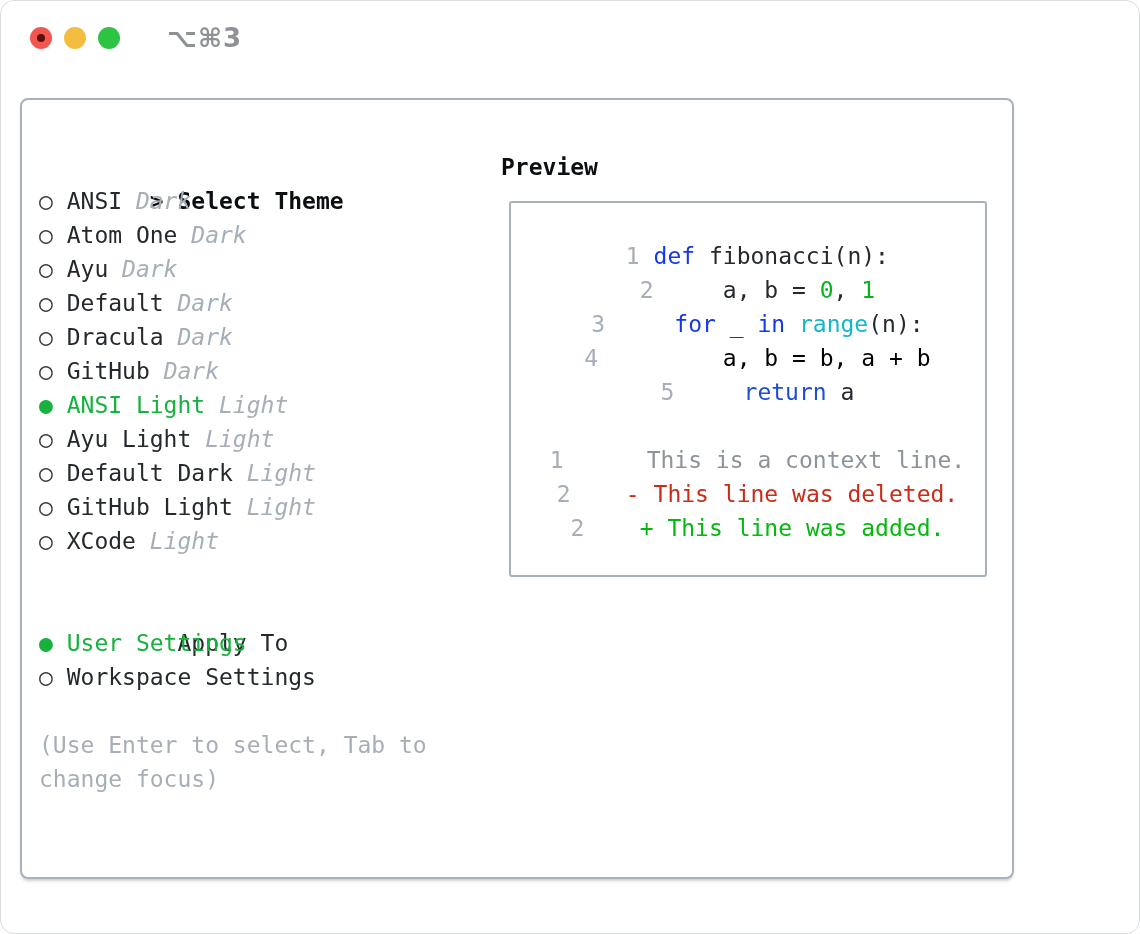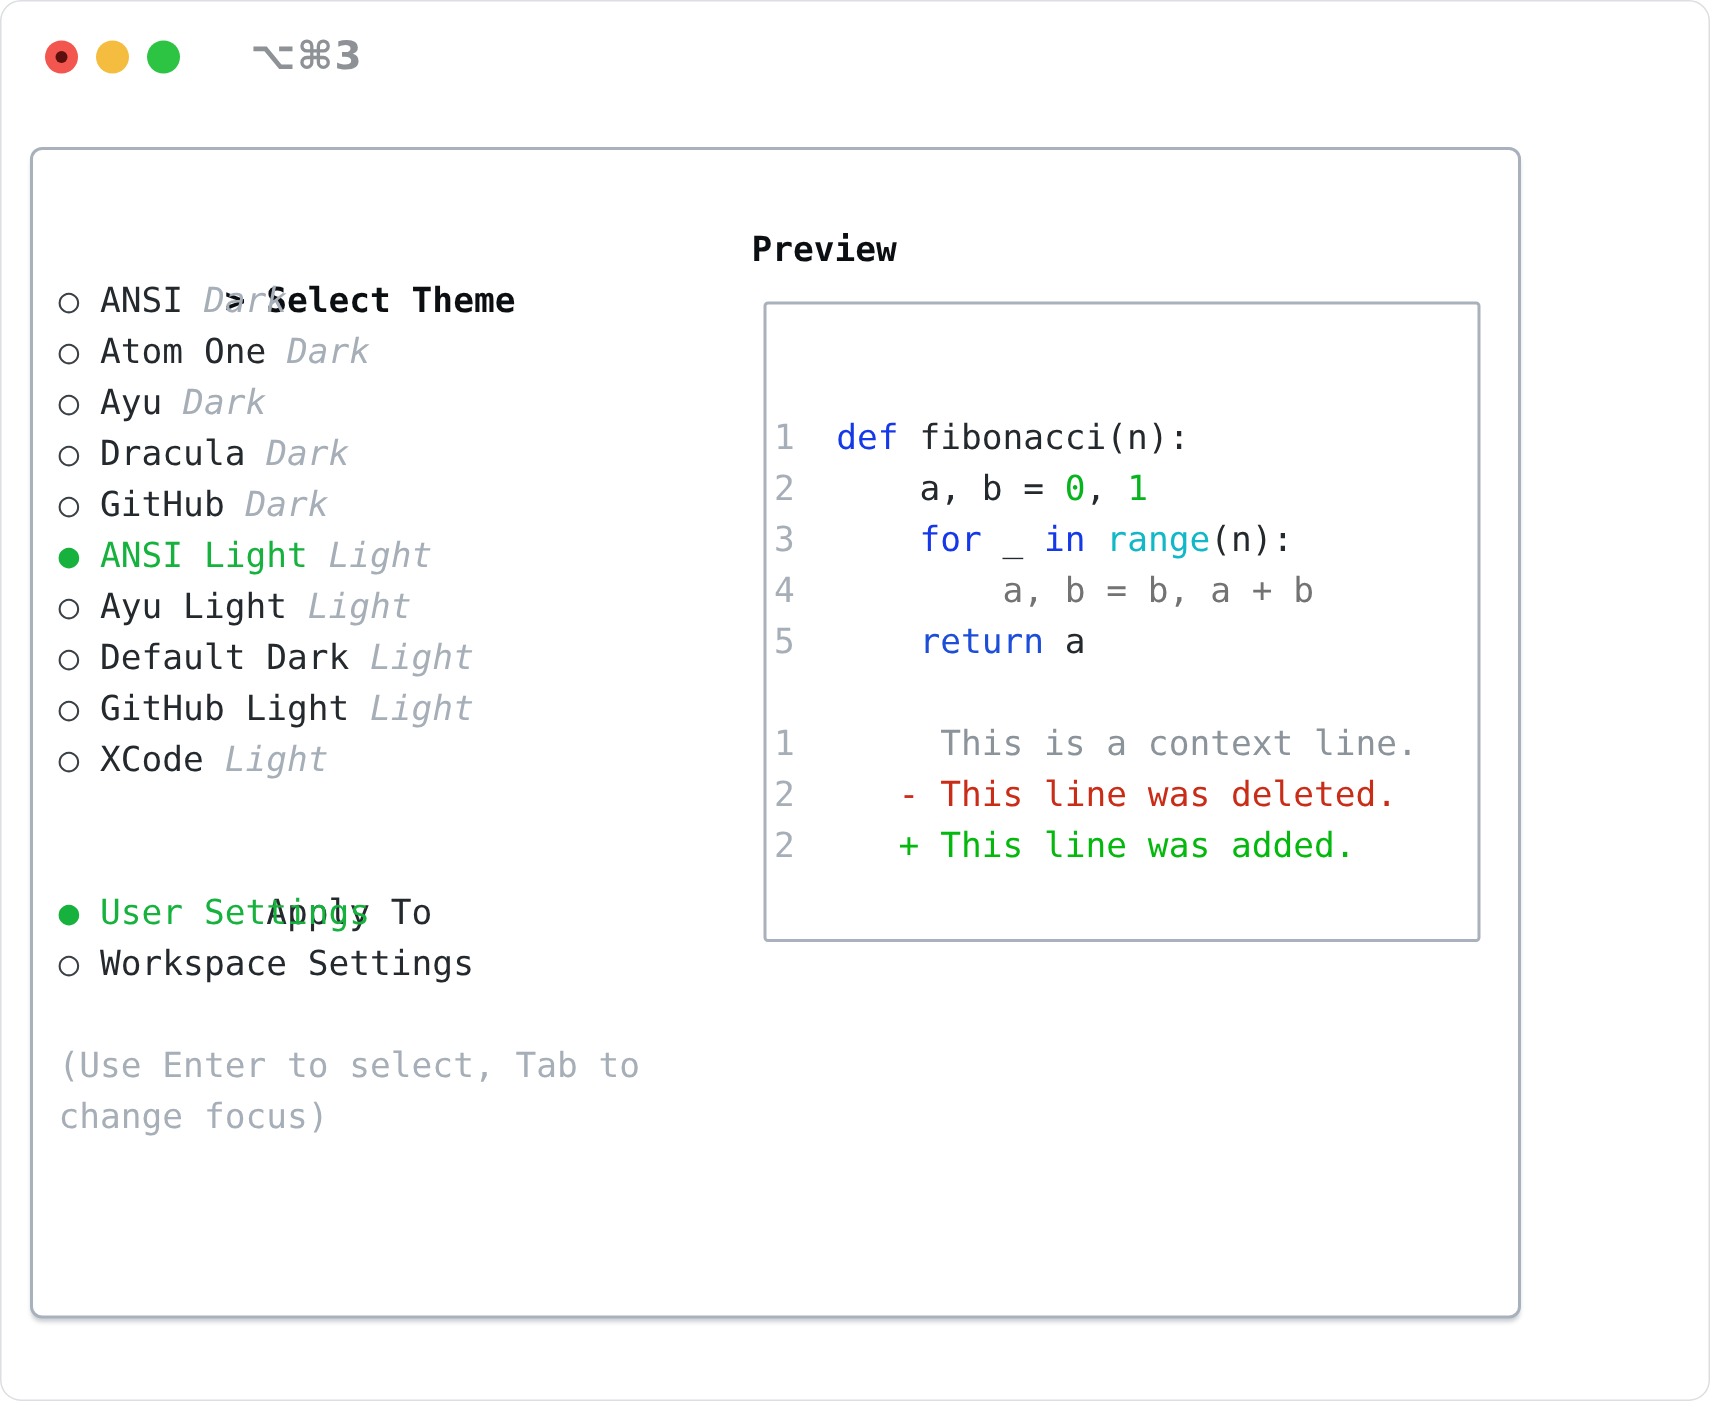--- a/index.html
+++ b/index.html
@@ -100,26 +100,27 @@
   .opt-label.sel { color: var(--accent); }
 
   .hint { color: var(--muted); height: 34px; line-height: 34px; white-space: pre; }
 
   
   .preview-header-row { height: 34px; line-height: 34px; }
   #preview-box {
     margin-top: 17px;
     margin-left: 8px;
     width: 478px;
-    height: 427px;
+    height: 376px;
     border: 2px solid var(--border);
     border-radius: 3px;
-    padding: 72px 0 0 5px;
+    padding: 36px 0 0 5px;
     overflow: hidden;
     background: #ffffff;
+    text-align: center;
   }
   .pline { height: 34px; line-height: 34px; white-space: pre; }
   .ln {
     display: inline-block;
     width: 3ch;
     color: var(--muted);
   }
 </style>
 </head>
 <body>
@@ -137,20 +138,21 @@
 
     <div class="left-col">
       <div class="row">
         <span class="header-prefix">&gt;</span><span class="section-header">Select Theme</span>
       </div>
 
       <div>
           <div class="row"><span class="prefix">○</span><span class="tname">ANSI</span><span class="variant">Dark</span></div>
           <div class="row"><span class="prefix">○</span><span class="tname">Atom One</span><span class="variant">Dark</span></div>
           <div class="row"><span class="prefix">○</span><span class="tname">Ayu</span><span class="variant">Dark</span></div>
+          <div class="row"><span class="prefix">○</span><span class="tname">Default</span><span class="variant">Dark</span></div>
           <div class="row"><span class="prefix">○</span><span class="tname">Dracula</span><span class="variant">Dark</span></div>
           <div class="row"><span class="prefix">○</span><span class="tname">GitHub</span><span class="variant">Dark</span></div>
           <div class="row"><span class="prefix sel">●</span><span class="tname sel">ANSI Light</span><span class="variant">Light</span></div>
           <div class="row"><span class="prefix">○</span><span class="tname">Ayu Light</span><span class="variant">Light</span></div>
           <div class="row"><span class="prefix">○</span><span class="tname">Default Dark</span><span class="variant">Light</span></div>
           <div class="row"><span class="prefix">○</span><span class="tname">GitHub Light</span><span class="variant">Light</span></div>
           <div class="row"><span class="prefix">○</span><span class="tname">XCode</span><span class="variant">Light</span></div>
         </div>
 
       <div class="spacer"></div>
@@ -172,21 +174,21 @@
 
     <div class="right-col">
       <div class="preview-header-row">
         <span class="section-header">Preview</span>
       </div>
       <div id="preview-box">
         <div>
             <div class="pline"><span class="ln">1</span><span style="color: rgb(21, 56, 232);">def</span><span style="color: rgb(36, 41, 46);"> fibonacci(n):</span></div>
             <div class="pline"><span class="ln">2</span><span style="color: rgb(36, 41, 46);">    a, b = </span><span style="color: rgb(6, 180, 29);">0</span><span style="color: rgb(36, 41, 46);">, </span><span style="color: rgb(6, 180, 29);">1</span></div>
             <div class="pline"><span class="ln">3</span><span style="color: rgb(36, 41, 46);">    </span><span style="color: rgb(21, 56, 232);">for</span><span style="color: rgb(36, 41, 46);"> _ </span><span style="color: rgb(21, 56, 232);">in</span><span style="color: rgb(36, 41, 46);"> </span><span style="color: rgb(18, 183, 200);">range</span><span style="color: rgb(36, 41, 46);">(n):</span></div>
-            <div class="pline"><span class="ln">4</span><span style="color: #737373; margin-top: 27px;">        a, b = b, a + b</span></div>
+            <div class="pline"><span class="ln">4</span><span style="color: #000000; margin-top: 27px;">        a, b = b, a + b</span></div>
             <div class="pline"><span class="ln">5</span><span style="color: rgb(36, 41, 46);">    </span><span style="color: #1d4ed8;">return</span><span style="color: rgb(36, 41, 46);"> a</span></div>
             <div class="pline"><span class="ln"></span></div>
             <div class="pline"><span class="ln">1</span><span style="color: rgb(139, 147, 155);">     This is a context line.</span></div>
             <div class="pline"><span class="ln">2</span><span style="color: rgb(201, 44, 23);">   - This line was deleted.</span></div>
             <div class="pline"><span class="ln">2</span><span style="color: rgb(4, 184, 14);">   + This line was added.</span></div>
           </div>
       </div>
     </div>
 
   </div>

